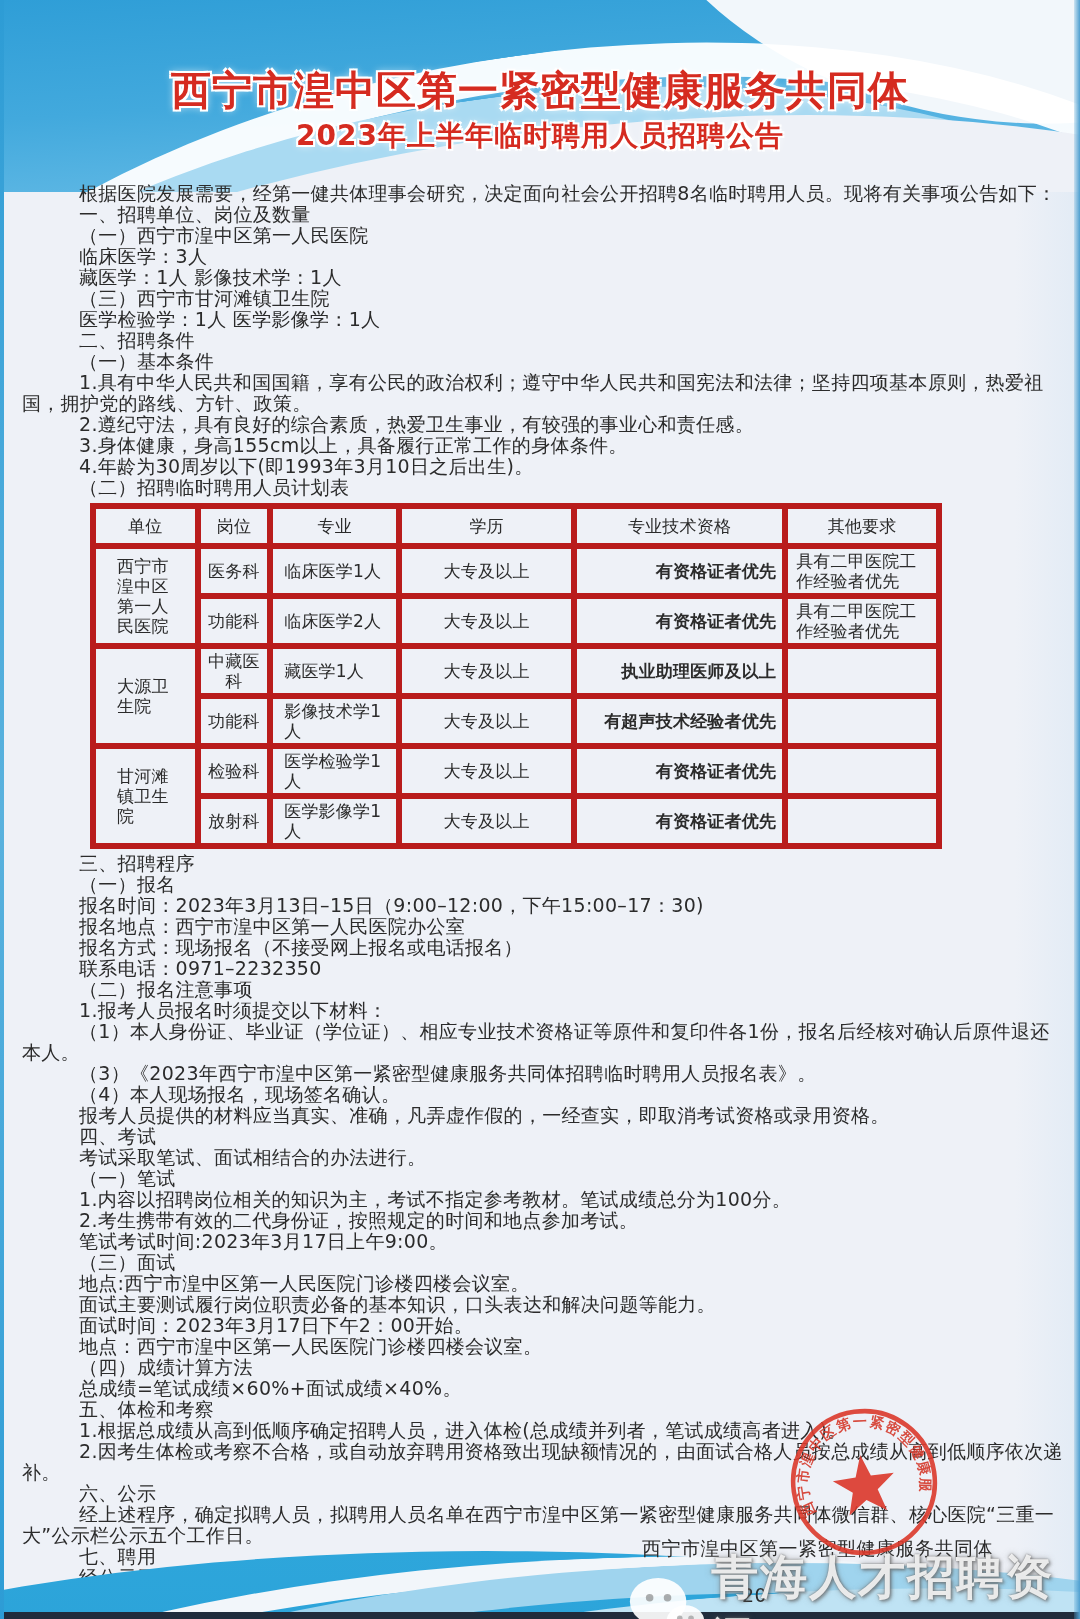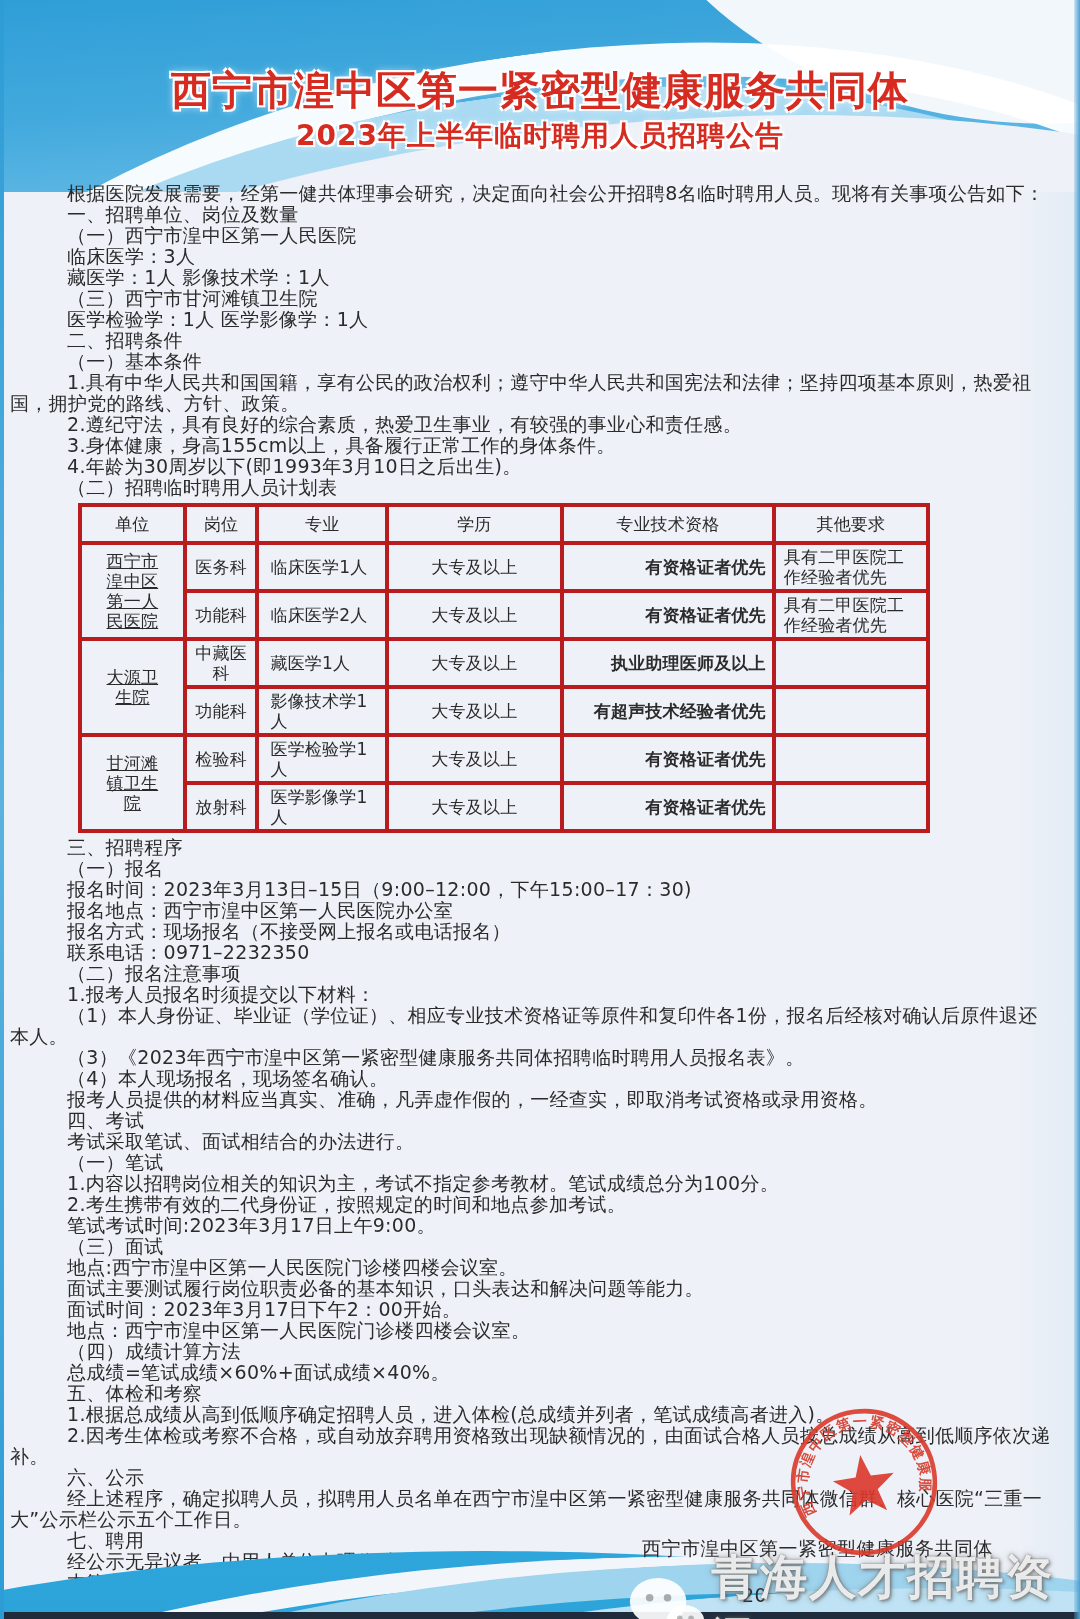--- a/index.html
+++ b/index.html
@@ -22,32 +22,32 @@
           background:#f2f7fb;}
 
   
   #title{left:0;top:66px;width:1080px;text-align:center;z-index:3;
          font-weight:bold;color:#d52b20;letter-spacing:1px;}
   #title .t1{font-size:40px;line-height:48px;}
   #title .t2{font-size:28px;line-height:44px;}
   #title div{text-shadow:-2px -2px 0 #fff,2px -2px 0 #fff,-2px 2px 0 #fff,2px 2px 0 #fff,0 0 9px #fff;}
 
   
-  #content{left:10px;top:183px;width:1042px;z-index:2;
+  #content{left:22px;top:183px;width:1042px;z-index:2;
            font-size:19px;line-height:21px;letter-spacing:.3px;}
   .para{text-indent:57px;white-space:normal;}
 
   
   #plan-table{border-collapse:collapse;margin:5px 0 4px 68px;width:852px;
               font-size:17px;line-height:20px;letter-spacing:.2px;}
-  #plan-table th,#plan-table td{border:4px solid #b91c1c;padding:2px 6px;color:#2b2b2b;}
+  #plan-table th,#plan-table td{border:6px solid #b91c1c;padding:2px 6px;color:#2b2b2b;}
   #plan-table th{height:30px;font-weight:normal;text-align:center;}
   #plan-table tbody tr{height:37px;}
   #plan-table tbody tr:nth-child(1),#plan-table tbody tr:nth-child(2){height:46px;}
-  .unit-cell{text-align:center;padding:2px 21px !important;text-decoration:underline;}
+  .unit-cell{padding:2px 21px !important;}
   .col-post{text-align:center;}
   .col-major{text-align:left;padding-left:11px !important;}
   .col-edu{text-align:center;}
   .col-qual{text-align:right;padding-left:14px !important;font-weight:bold;}
   .col-other{text-align:left;padding-left:8px !important;}
 
   
   #sign-block{left:642px;top:1537px;width:400px;z-index:4;font-size:19px;line-height:23px;letter-spacing:.5px;}
   #sign-date{text-indent:100px;margin-top:24px;}
 

